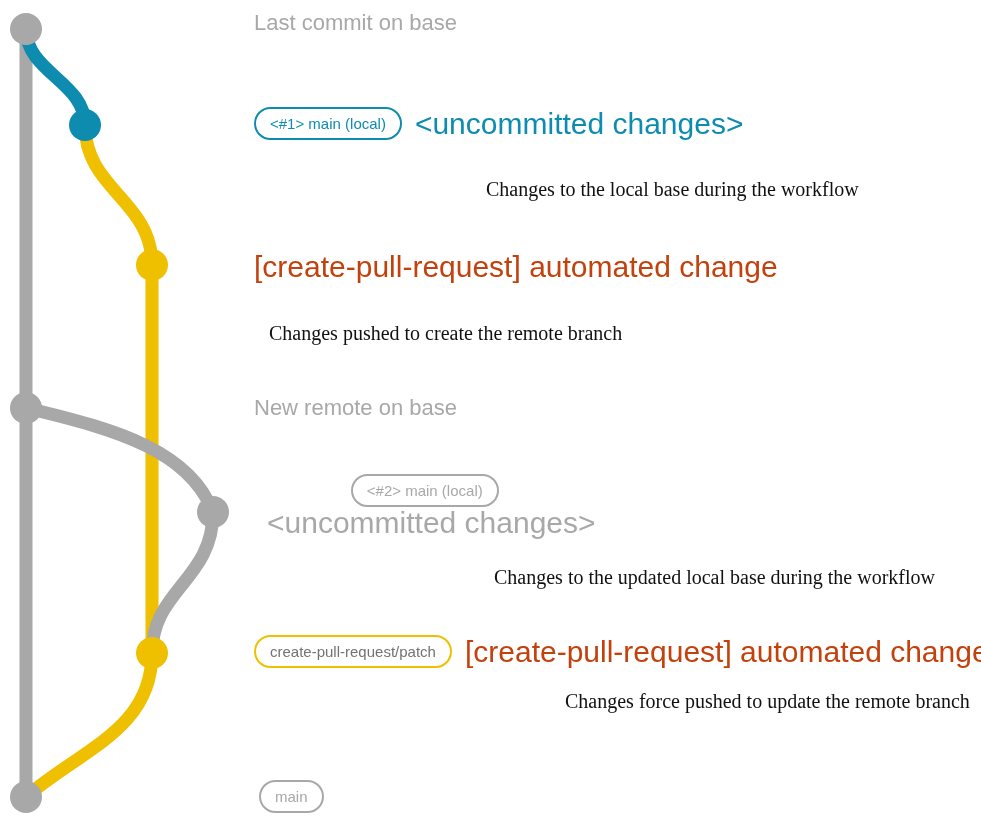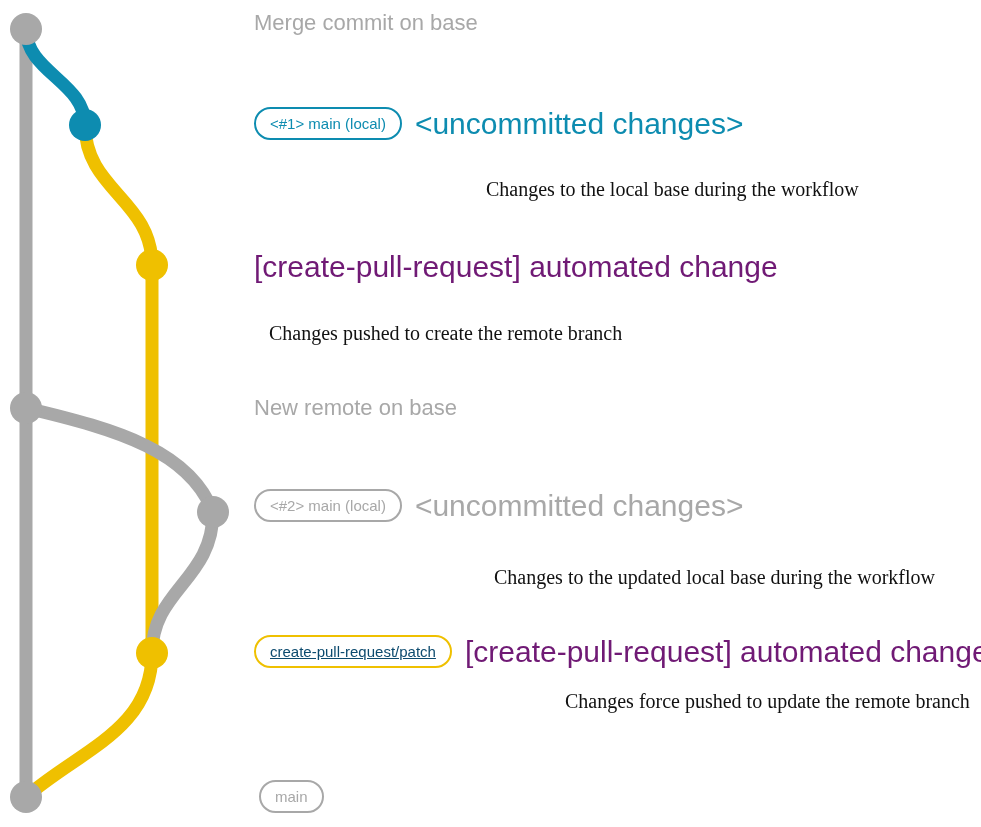--- a/index.html
+++ b/index.html
@@ -33,29 +33,29 @@
     border: 2px solid #3b82f6;
     border-radius: 22px;
     padding: 7px 14px 6px 14px;
     font-size: 15px;
     line-height: 1.05;
     color: #9a9a9a;
     background: transparent;
   }
   .pill.blue  { border-color: #0d8cb0; color: #0d8cb0; }
   .pill.gray  { border-color: #a8a8a8; color: #a8a8a8; }
-  .pill.yellow{ border-color: #efc000; color: #0c4a6e; text-decoration: underline; }
+  .pill.yellow{ border-color: #efc000; color: #737373; }
   .subject {
     font-size: 30px;
     line-height: 1.05;
     margin-left: 13px;
   }
   .subject.blue   { color: #0d8cb0; }
   .subject.gray   { color: #a8a8a8; }
-  .subject.yellow { color: #701a75; }
+  .subject.yellow { color: #c2410c; }
   .subject.nogap  { margin-left: 0; }
   .note {
     position: absolute;
     font-family: "Liberation Serif", serif;
     font-size: 20px;
     color: #111111;
     white-space: nowrap;
     margin-top: 32px;
   }
   .plain-text {
@@ -88,32 +88,32 @@
       <circle cx="85" cy="125" r="16" fill="#0d8cb0"></circle>
       <circle cx="152" cy="265" r="16" fill="#efc000"></circle>
       <circle cx="26" cy="408" r="16" fill="#a8a8a8"></circle>
       <circle cx="213" cy="512" r="16" fill="#a8a8a8"></circle>
       <circle cx="152" cy="653" r="16" fill="#efc000"></circle>
       <circle cx="26" cy="797" r="16" fill="#a8a8a8"></circle>
     </g>
 </svg>
 
 <div id="labels-layer">
-    <div class="plain-text" style="top: 10px; left: 254px;">Merge commit on base</div>
+    <div class="plain-text" style="top: 10px; left: 254px;">Last commit on base</div>
     <div class="label-row" style="top: 107px; left: 254px;">
       <span class="pill blue">&lt;#1&gt; main (local)</span>
       <span class="subject blue">&lt;uncommitted changes&gt;</span>
     </div>
     <div class="note" style="top: 146px; left: 486px;">Changes to the local base during the workflow</div>
     <div class="label-row" style="top: 251px; left: 254px;">
       <span class="subject yellow nogap">[create-pull-request] automated change</span>
     </div>
     <div class="note" style="top: 290px; left: 269px; font-family: Liberation Serif, serif;">Changes pushed to create the remote branch</div>
     <div class="plain-text" style="top: 395px; left: 254px;">New remote on base</div>
-    <div class="label-row" style="top: 489px; left: 254px;">
+    <div class="label-row" style="top: 474px; left: 254px; flex-direction: column;">
       <span class="pill gray">&lt;#2&gt; main (local)</span>
       <span class="subject gray">&lt;uncommitted changes&gt;</span>
     </div>
     <div class="note" style="top: 534px; left: 494px;">Changes to the updated local base during the workflow</div>
     <div class="label-row" style="top: 635px; left: 254px;">
       <span class="pill yellow">create-pull-request/patch</span>
       <span class="subject yellow">[create-pull-request] automated change</span>
     </div>
     <div class="note" style="top: 658px; left: 565px;">Changes force pushed to update the remote branch</div>
     <div class="label-row" style="top: 780px; left: 259px;">

